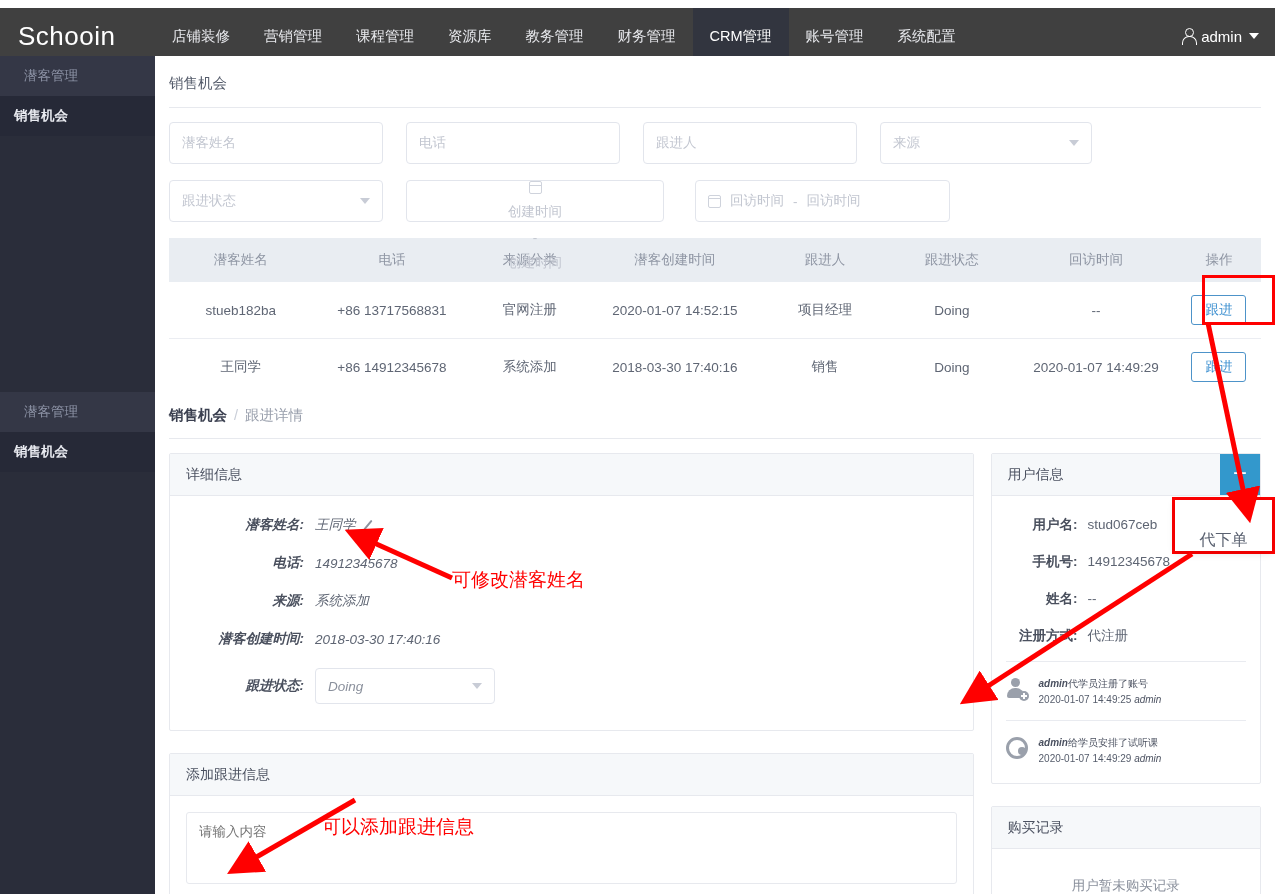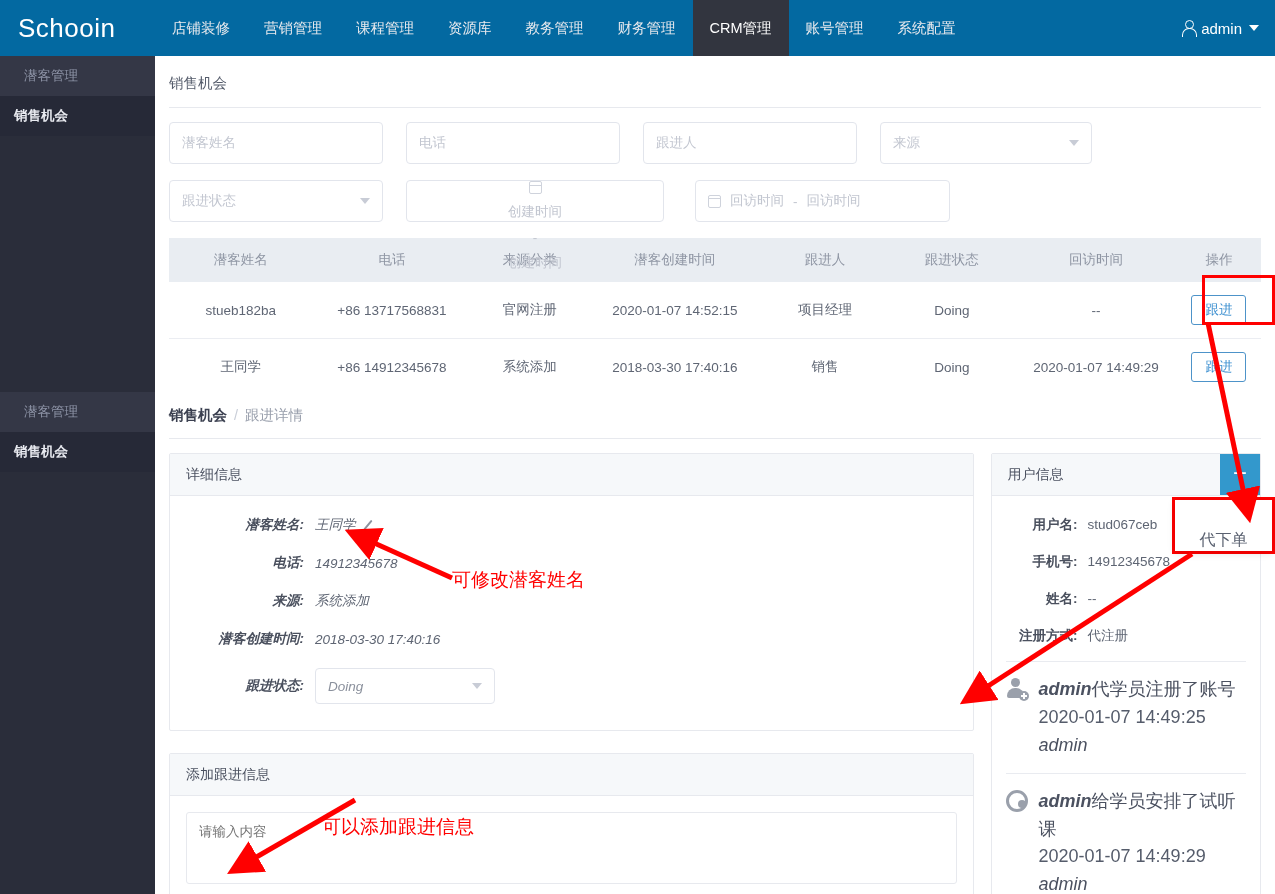--- a/index.html
+++ b/index.html
@@ -5,22 +5,22 @@
   * { box-sizing: border-box; margin: 0; padding: 0; }
   html, body {
     width: 1275px; height: 894px;
     font-family: "Liberation Sans", "DejaVu Sans", sans-serif;
     background: #fff; overflow: hidden;
   }
   .page { position: relative; width: 1275px; height: 894px; background:#fff; }
 
   
   .topnav {
-    position:absolute; left:0; top:0; width:1275px; height:56px;
-    background:#0369a1; display:flex; align-items:stretch;
+    position:absolute; left:0; top:8px; width:1275px; height:56px;
+    background:#404040; display:flex; align-items:stretch;
   }
   .brand {
     width:155px; flex:0 0 155px; display:flex; align-items:center;
     padding-left:18px; color:#fff; font-size:26px; letter-spacing:.5px;
     font-weight:300;
   }
   .navitems { display:flex; align-items:stretch; }
   .navitem {
     display:flex; align-items:center; padding:0 17px;
     color:#e9eaee; font-size:14.5px; cursor:pointer; white-space:nowrap;
@@ -150,21 +150,21 @@
   .plusbtn {
     position:absolute; right:0; top:0; width:40px; height:41px;
     background:#3398cc; color:#fff; font-size:24px; line-height:38px;
     text-align:center; cursor:pointer; font-weight:300;
   }
   .kv2 { display:flex; align-items:baseline; margin-bottom:19px; font-size:13.5px; }
   .kv2 .k { color:#4a505e; font-weight:bold; width:72px; flex:0 0 72px; text-align:right; }
   .kv2 .v { color:#5e6573; margin-left:10px; }
   .logsep { height:1px; background:#e9ebf0; margin:0 0 14px 0; }
   .logitem { display:flex; gap:11px; margin-bottom:13px; }
-  .logtxt { font-size:18px; line-height:1.55; color:#4b5160; }
+  .logtxt { font-size:10px; line-height:1.55; color:#4b5160; }
   .logtxt .who { font-weight:bold; font-style:italic; }
   .logtxt .t { color:#555c6b; }
   .avat {
     width:22px;height:22px;flex:0 0 22px; position:relative; margin-top:2px;
   }
   .avat.person::before{
     content:""; position:absolute; left:5px; top:0; width:9px;height:9px;
     background:#9aa0ab; border-radius:50%;
   }
   .avat.person::after{

